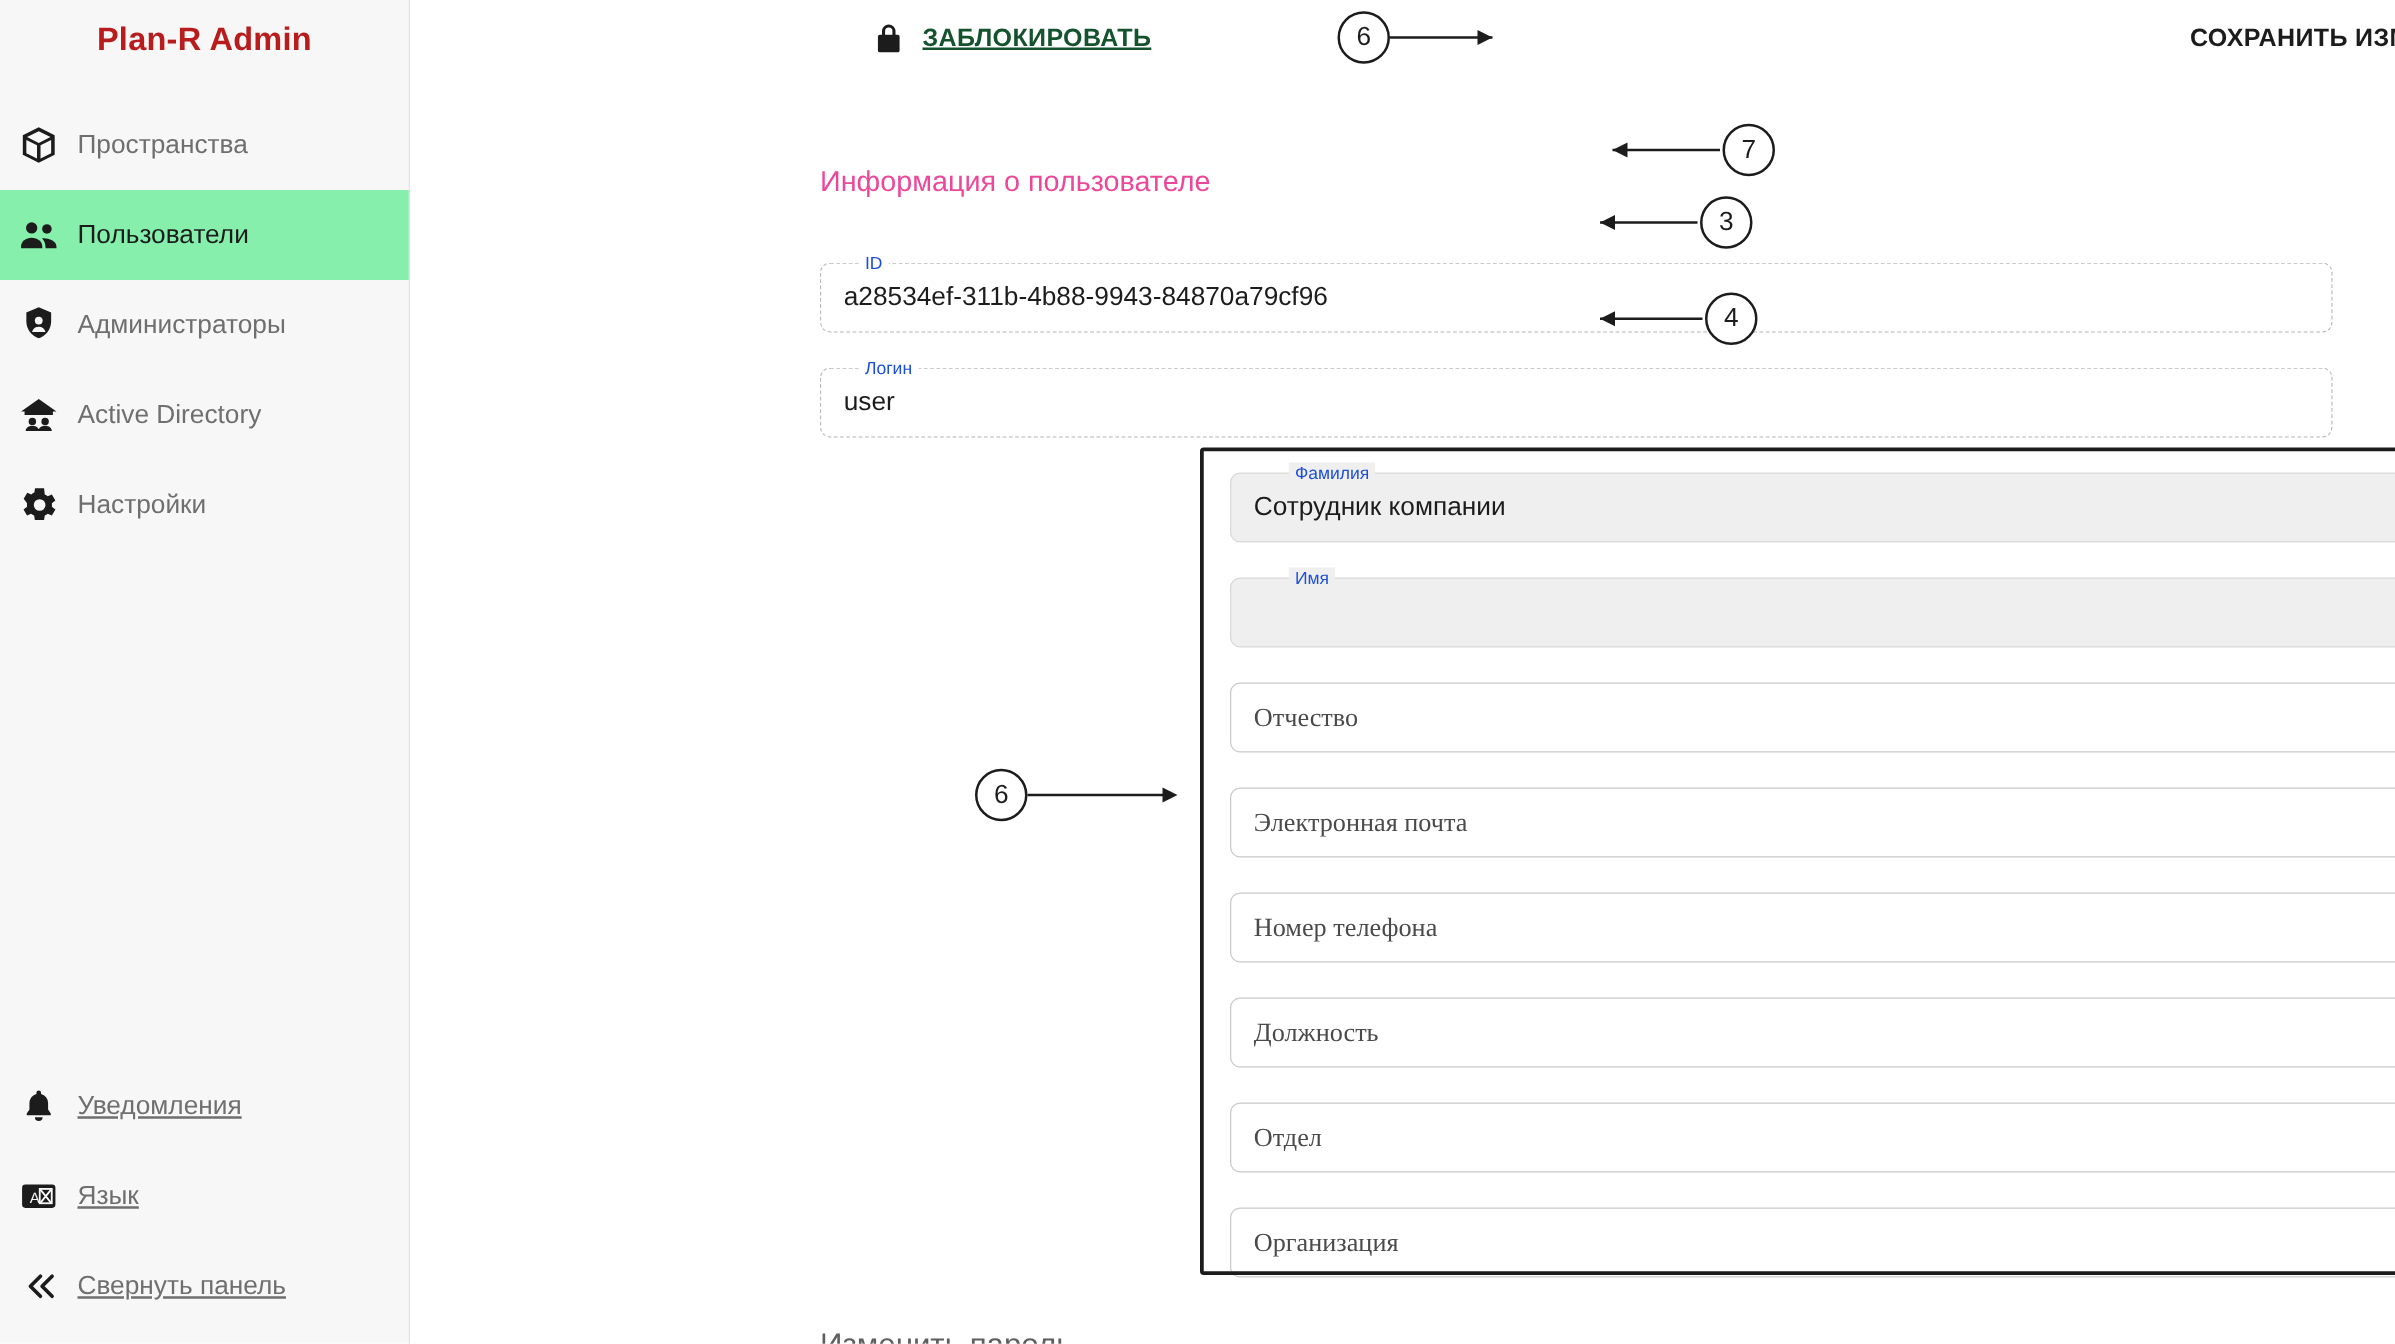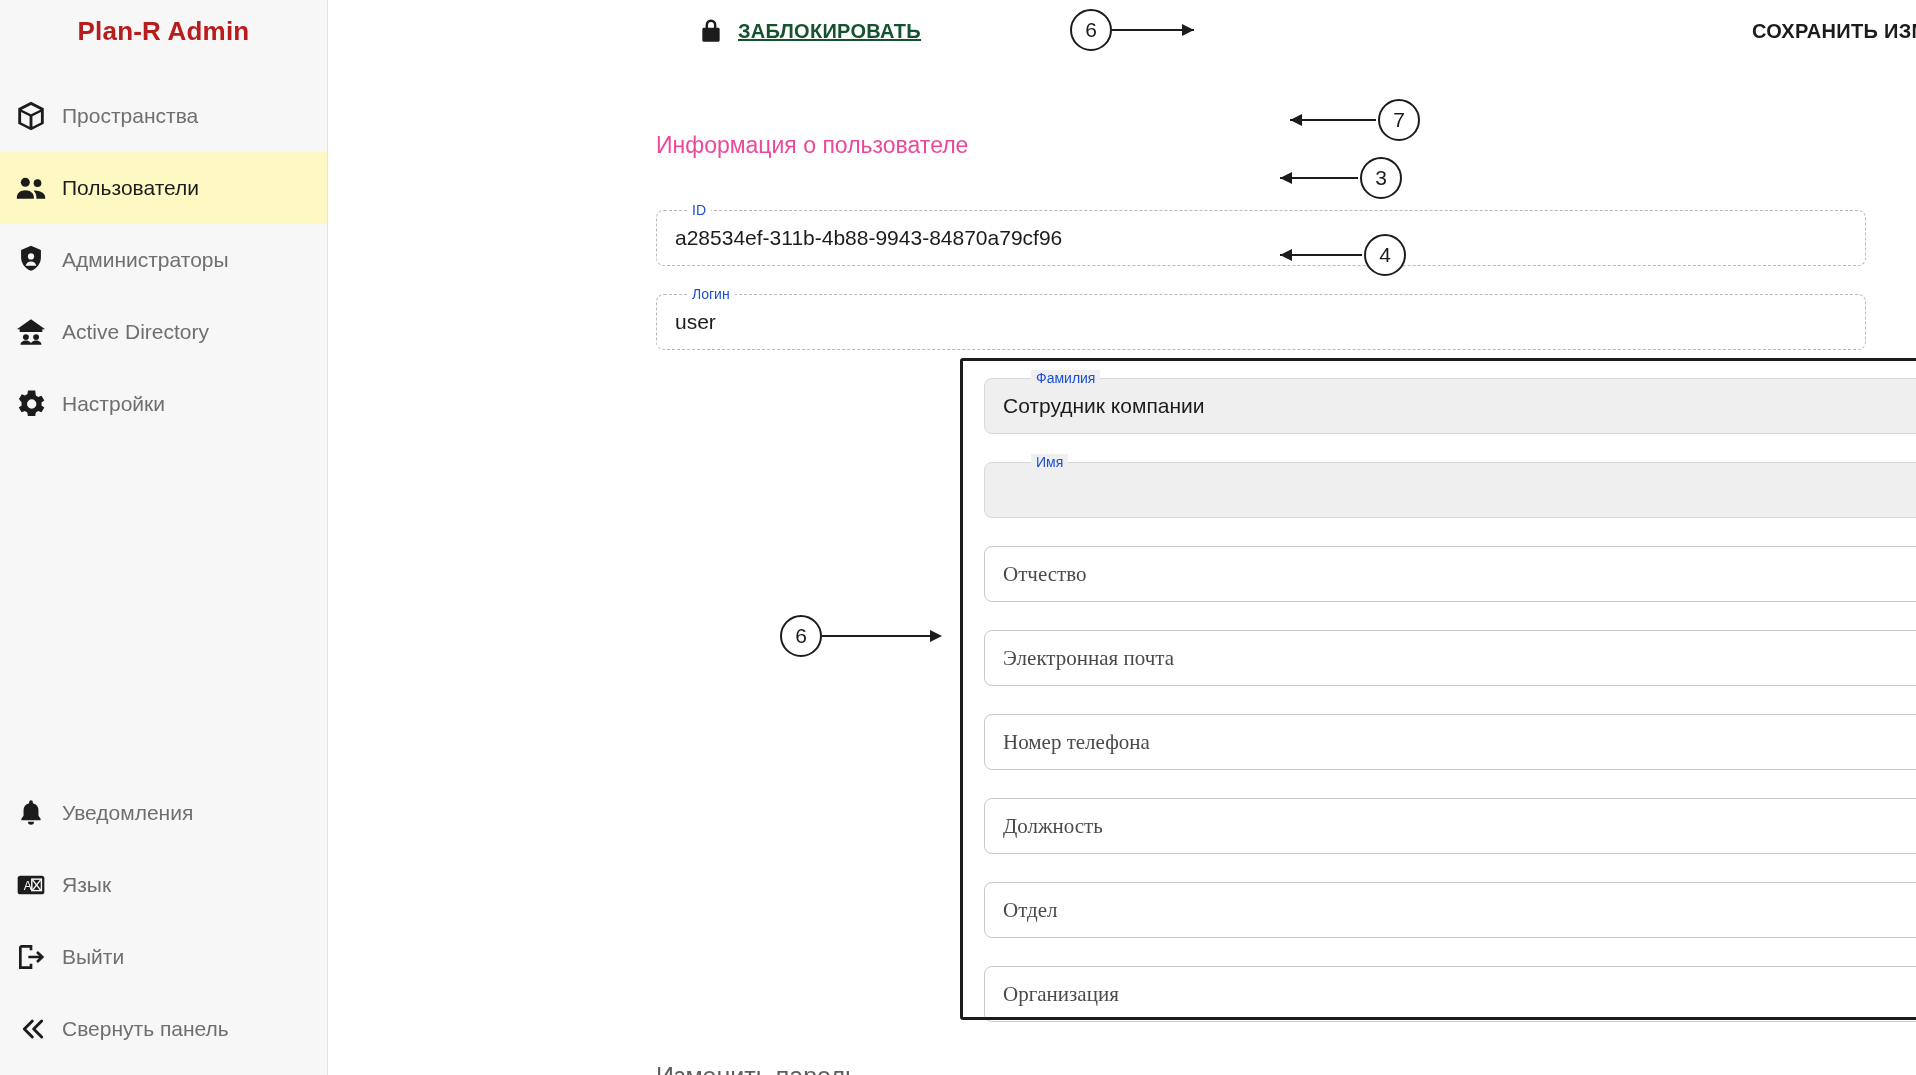--- a/index.html
+++ b/index.html
@@ -30,24 +30,24 @@
     display: flex; align-items: center;
     height: 72px; padding-left: 0;
     color: #6f6f6f; font-size: 21px;
     cursor: pointer;
   }
   .nav-item .ico {
     width: 62px; flex: 0 0 62px;
     display: flex; align-items: center; justify-content: center;
     color: #1c1c1c;
   }
-  .nav-item.active { background: #fef9c3; }
+  .nav-item.active { background: #86efac; }
   .nav-item.active .label { color: #1c1c1c; }
   .nav-bottom { position: absolute; left: 0; bottom: 10px; width: 100%; }
-  .nav-bottom .nav-item { height: 72px; }
+  .nav-bottom .nav-item { height: 72px; text-decoration: underline; }
   svg { display: block; }
 
   
   .main { position: relative; flex: 1 1 auto; height: 1075px; }
 
   .topbar {
     height: 62px; position: relative;
     display: flex; align-items: center;
   }
   .lock-btn {
@@ -196,29 +196,20 @@
             <rect x="2" y="5" width="20" height="14" rx="2" fill="#1c1c1c"></rect>
             <text x="6.6" y="16" font-family="Liberation Sans, sans-serif" font-size="9" fill="#f7f7f7">A</text>
             <rect x="12.6" y="7.6" width="7.2" height="8.6" fill="none" stroke="#f7f7f7" stroke-width="1.1"></rect>
             <path d="M13 8 19.4 16M19.4 8 13 16" stroke="#f7f7f7" stroke-width="1.1"></path>
           </svg>
         </span>
         <span class="label">Язык</span>
       </div>
 
 
-      <div class="nav-item">
-        <span class="ico">
-          <svg width="32" height="32" viewBox="0 0 24 24" fill="none" stroke="#1c1c1c" stroke-width="2">
-            <path d="M4 4h8v3M4 4v16h8v-3"></path>
-            <path d="M10 12h10M16.5 8.2 20.5 12l-4 3.8"></path>
-          </svg>
-        </span>
-        <span class="label">Выйти</span>
-      </div>
 
       <div class="nav-item">
         <span class="ico">
           <svg width="32" height="32" viewBox="0 0 24 24" fill="none" stroke="#1c1c1c" stroke-width="2.2" stroke-linecap="round" stroke-linejoin="round">
             <path d="M13 6 7 12l6 6"></path>
               <path d="M20 6l-6 6 6 6"></path>
           </svg>
         </span>
         <span class="label">Свернуть панель</span>
       </div>

